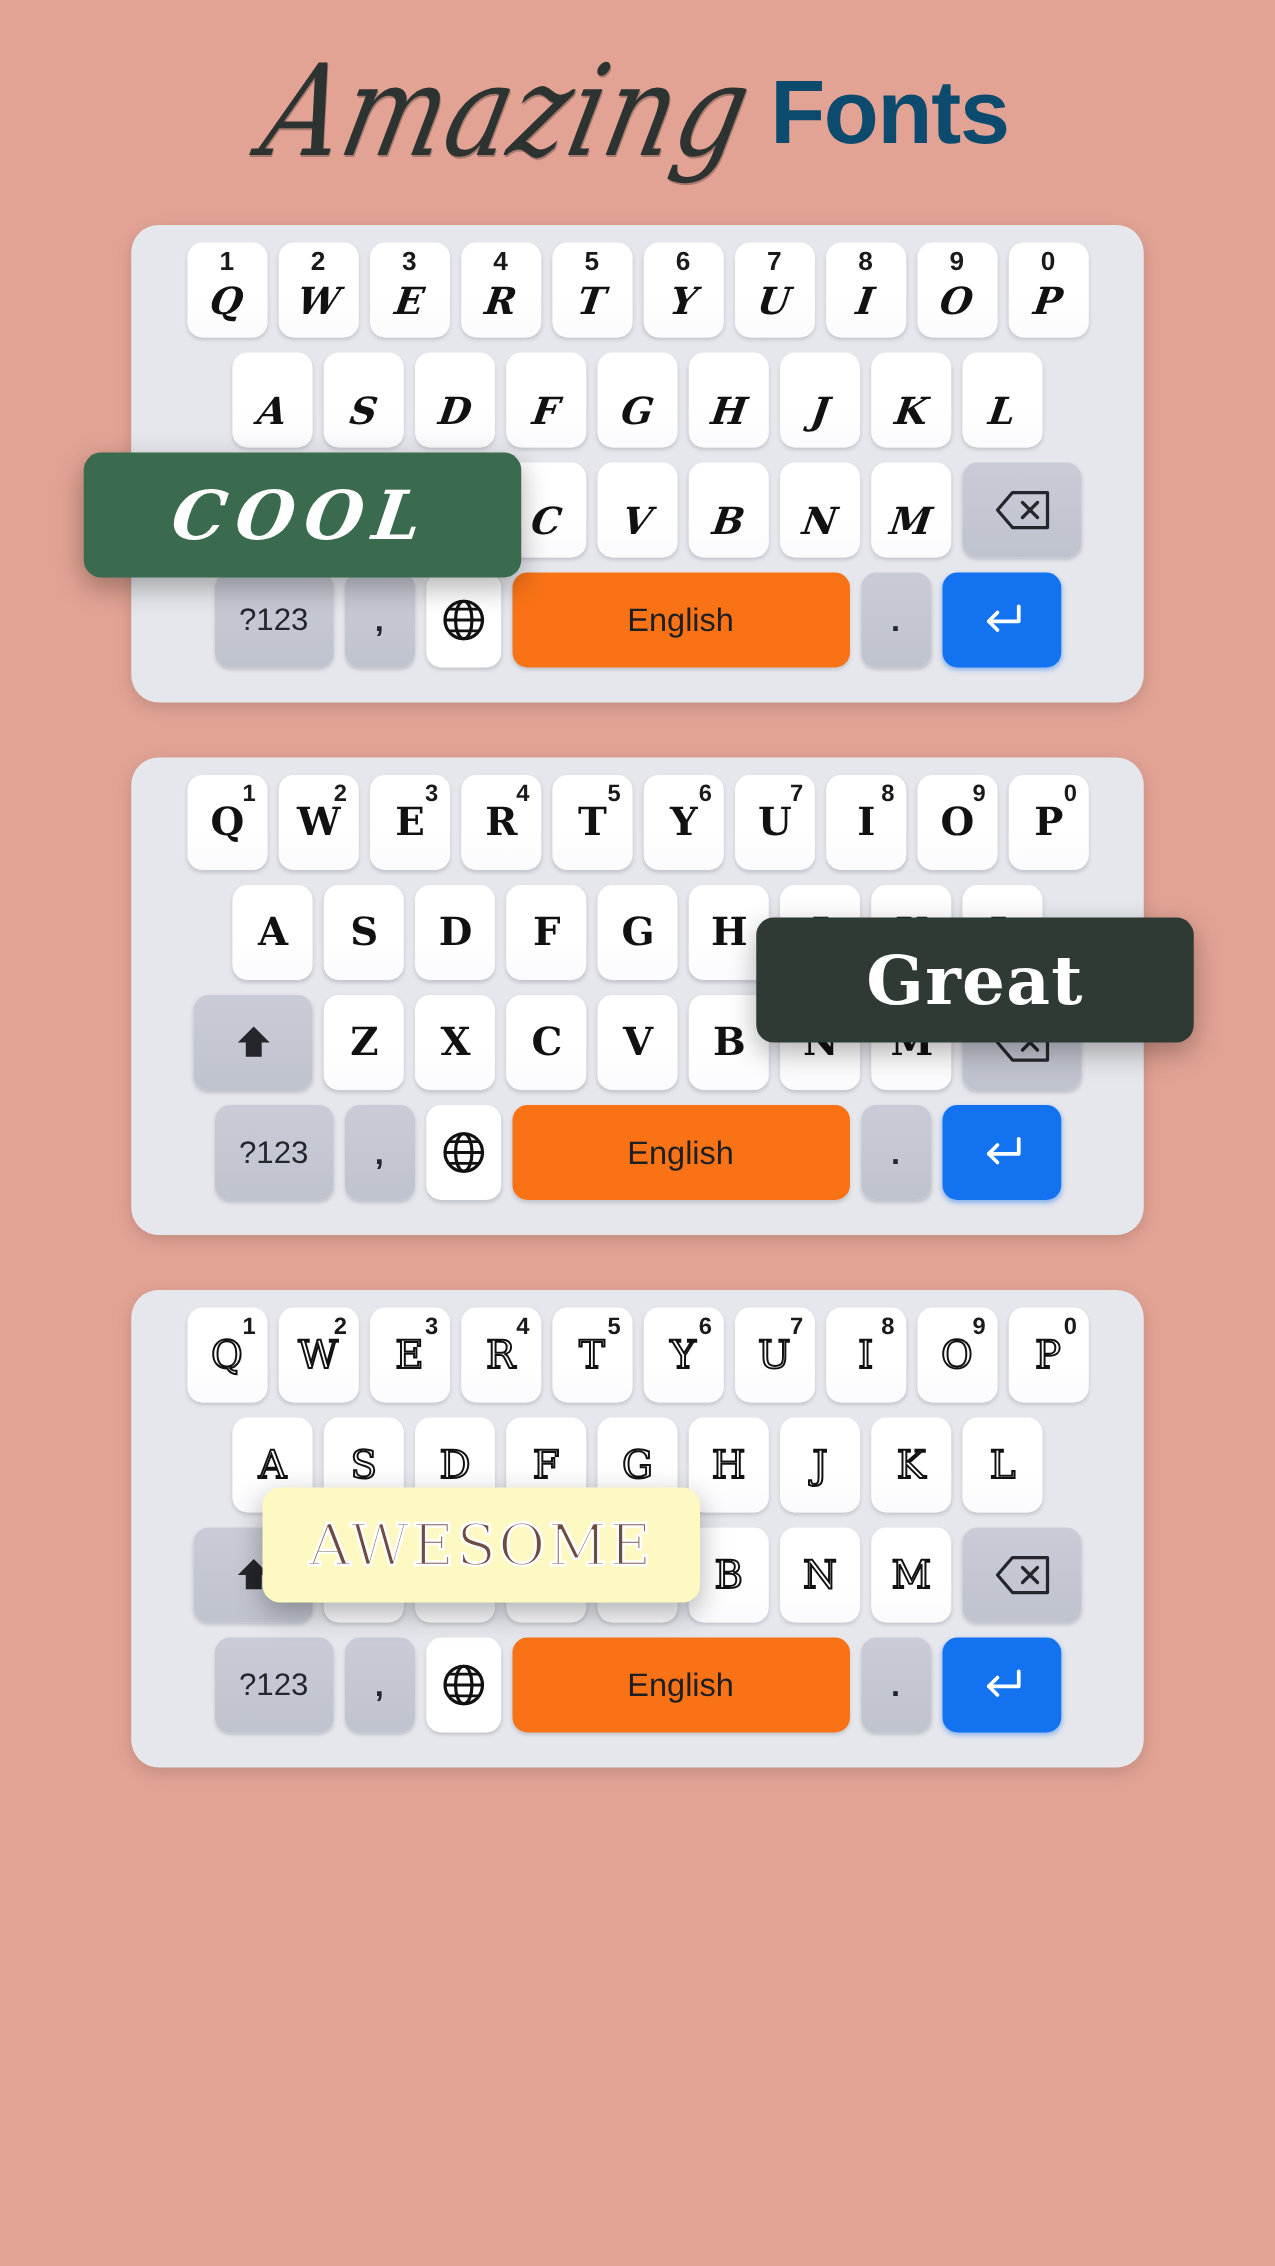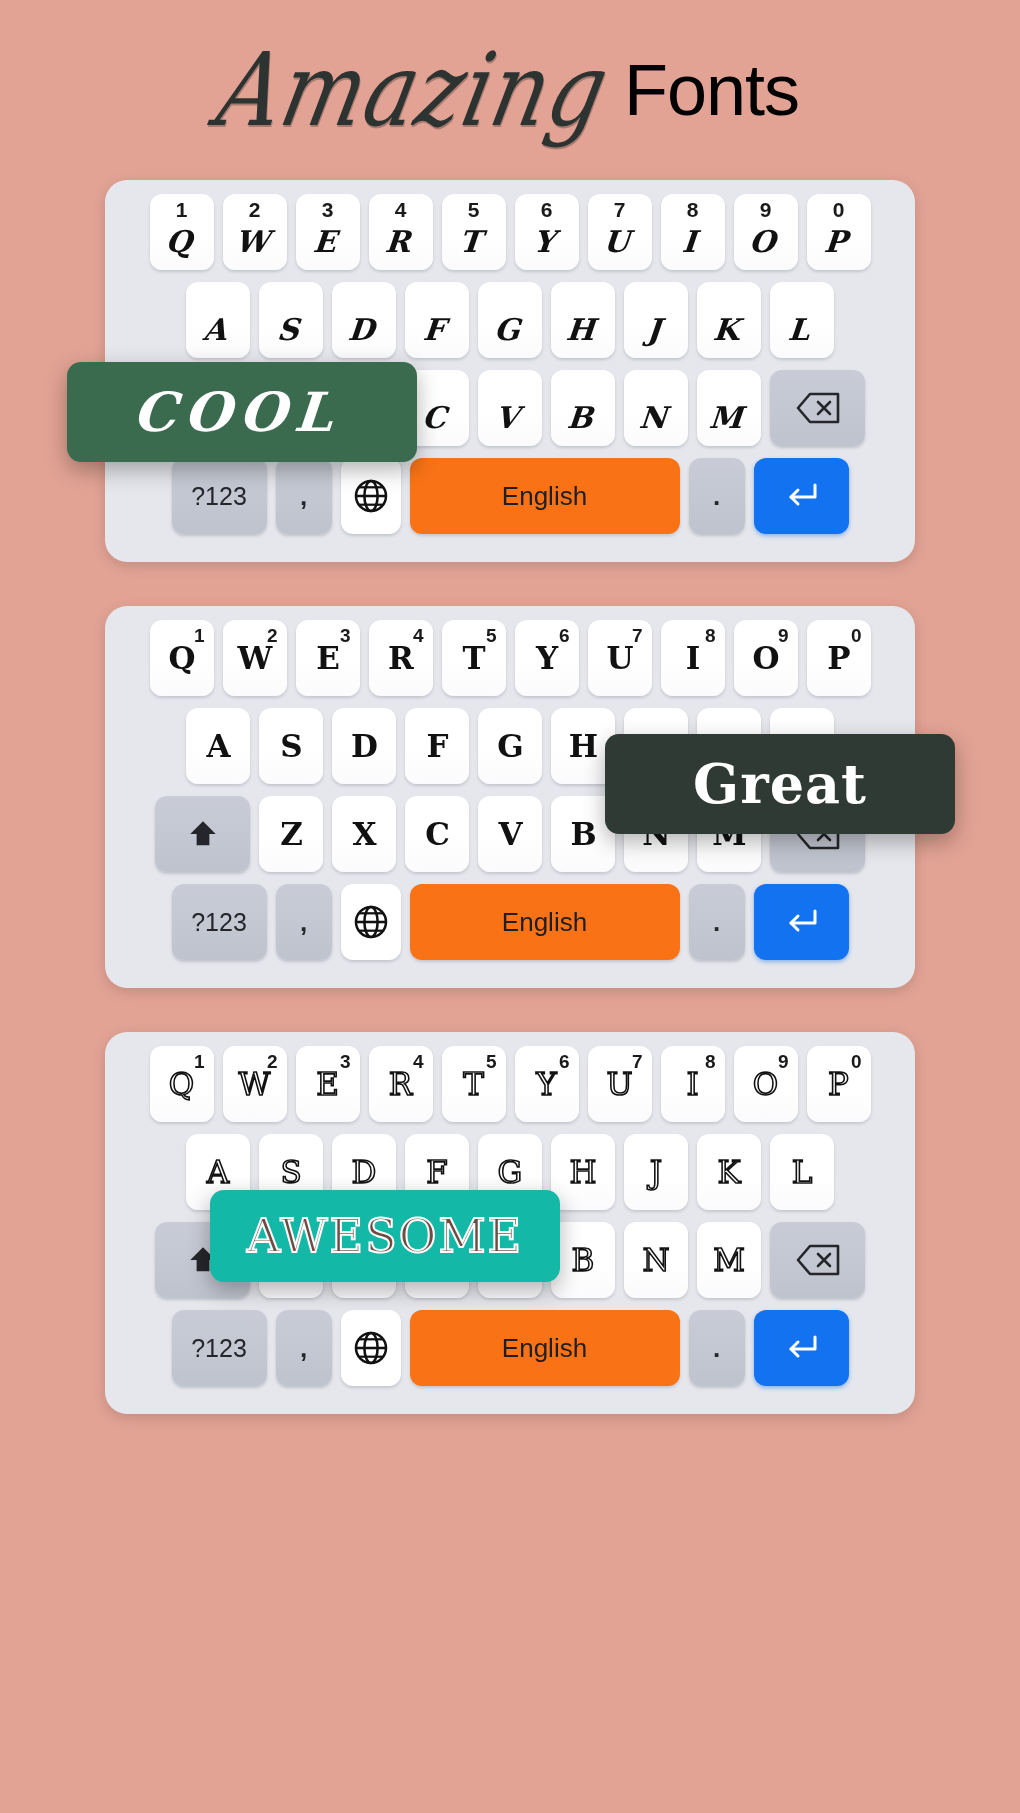--- a/index.html
+++ b/index.html
@@ -22,23 +22,23 @@
     font-size:86px;
     font-weight:400;
     color:#2c3330;
     letter-spacing:1px;
     transform:skewX(-12deg) scaleY(1.18);
     text-shadow:1px 1px 0 rgba(0,0,0,.25);
     line-height:1;
   }
   .title-bold{
     font-family:"Liberation Sans", sans-serif;
-    font-weight:normal;
+    font-weight:bold;
     font-size:72px;
-    color:#000000;
+    color:#0c4a6e;
     letter-spacing:-1px;
     line-height:1;
   }
 
   
   .kb{
     position:relative;
     margin:0 auto 44px auto;
     width:810px;
     background:#e6e7ec;
@@ -154,21 +154,21 @@
     background:#2e3a33;
   }
   .badge-great span{
     font-family:"DejaVu Serif", serif;
     font-weight:bold;
     font-size:54px;letter-spacing:1px;
   }
   .badge-awesome{
     left:105px;top:158px;
     width:350px;height:92px;
-    background:#14b8a6;
+    background:#fef9c3;
   }
   .badge-awesome span{
     font-family:"DejaVu Serif", serif;
     font-size:46px;letter-spacing:2px;
     color:#6e4c41;
     -webkit-text-stroke:2px #ffffff;
   }
 </style>
 </head>
 <body>

